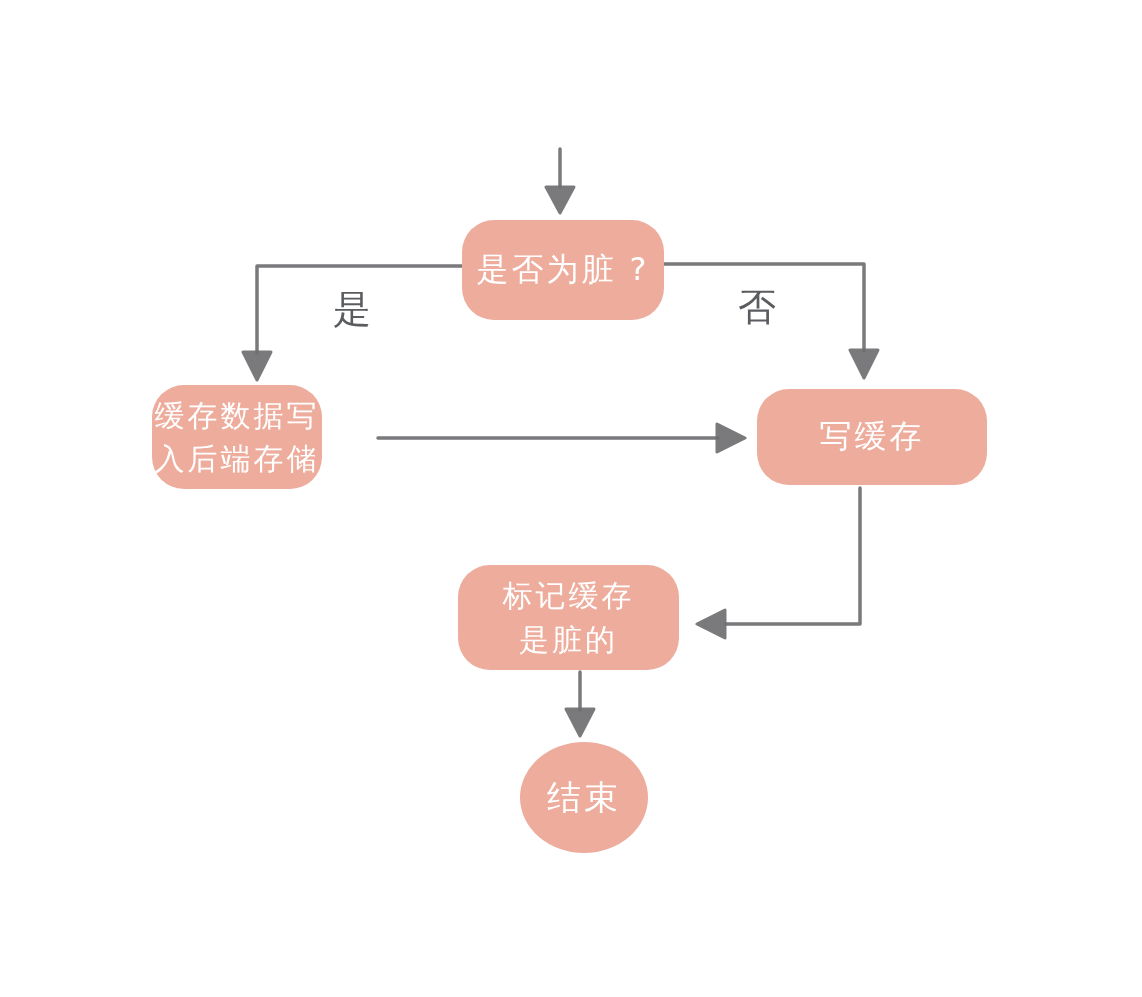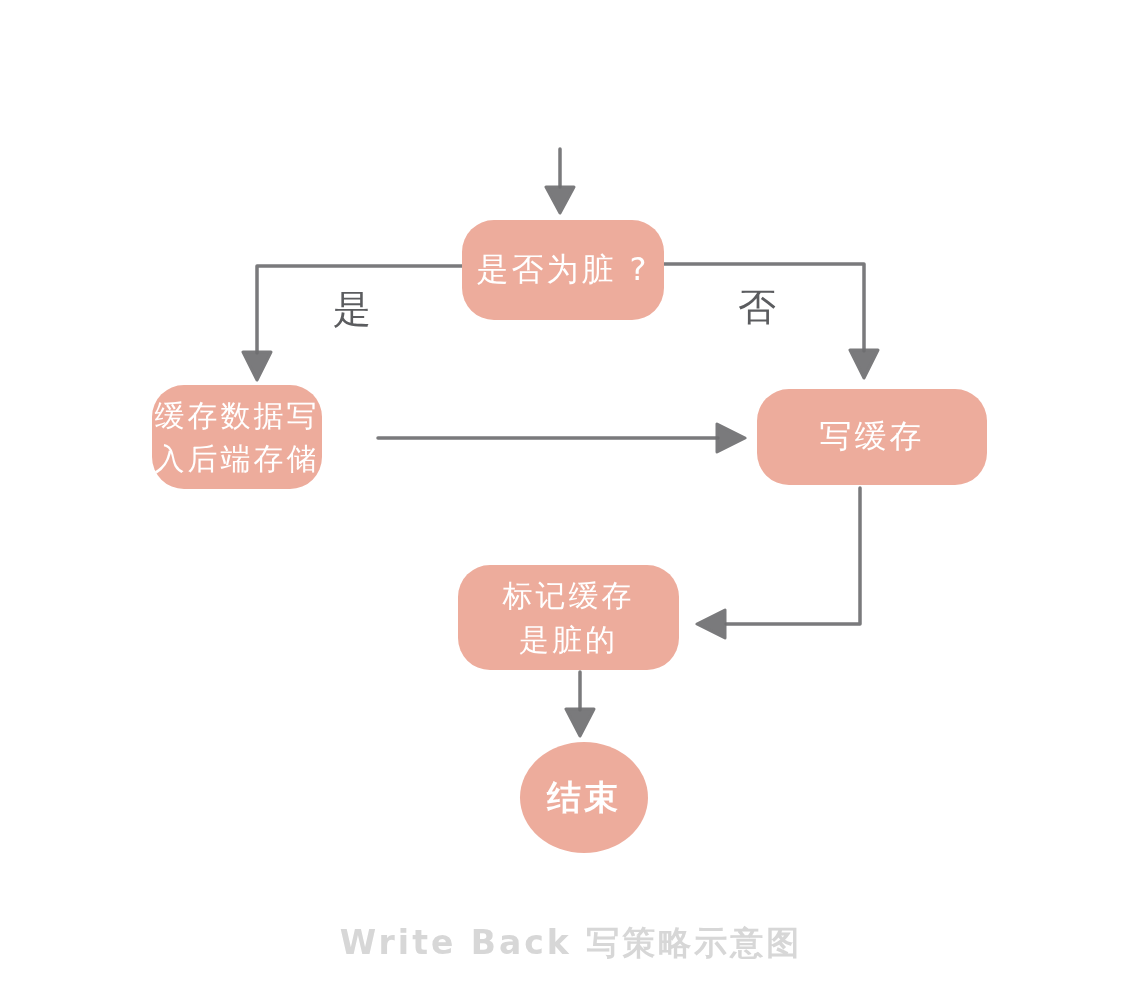--- a/index.html
+++ b/index.html
@@ -42,21 +42,21 @@
     white-space: pre-line;
     letter-spacing: 3px;
   }
   .circle { border-radius: 50%; }
   .pill { border-radius: 32px; }
   .node-start   { left: 499px; top:  25px; width: 118px; height: 111px; font-size: 34px; }
   .node-decision{ left: 462px; top: 220px; width: 202px; height: 100px; font-size: 32px; }
   .node-write-backend { left: 152px; top: 385px; width: 170px; height: 104px; font-size: 30px; line-height: 1.45; }
   .node-write-cache   { left: 757px; top: 389px; width: 230px; height:  96px; font-size: 32px; }
   .node-mark-dirty    { left: 458px; top: 565px; width: 221px; height: 105px; font-size: 30px; line-height: 1.45; }
-  .node-end     { left: 520px; top: 742px; width: 128px; height: 111px; font-size: 34px; font-weight: bold; }
+  .node-end     { left: 520px; top: 742px; width: 128px; height: 111px; font-size: 34px; }
   .edge-label {
     position: absolute;
     color: var(--edge-label, #5b5c5f);
     font-size: 38px;
     text-align: center;
     width: 76px;
   }
   .label-yes { left: 314px; top: 284px; }
   .label-no  { left: 719px; top: 282px; }
   .caption {
@@ -110,15 +110,14 @@
   <div class="node pill node-write-backend">缓存数据写
 入后端存储</div>
 
   <div class="node pill node-mark-dirty">标记缓存
 是脏的</div>
 
   <div class="node pill node-write-cache">写缓存</div>
 
   <div class="node circle node-end">结束</div>
 
-  <div class="caption">Write Back 写策略示意图</div>
 
 </div>
 
 </body></html>

